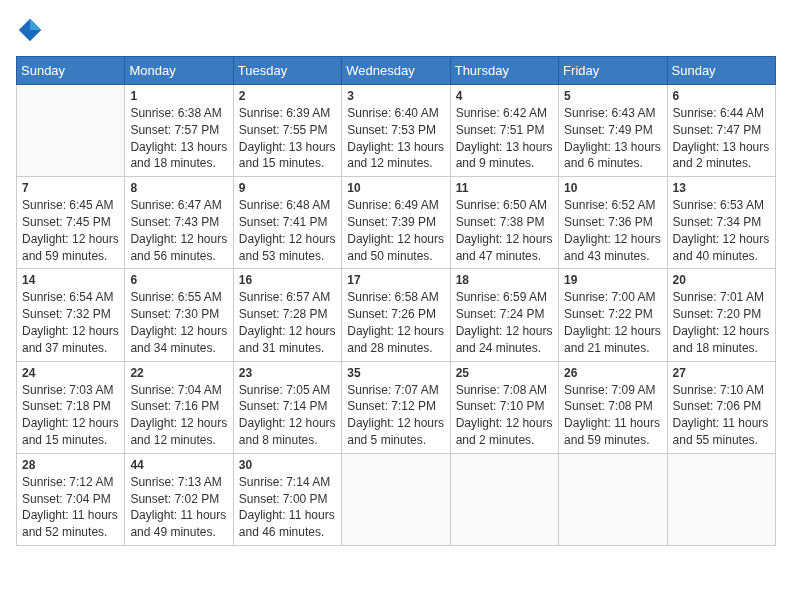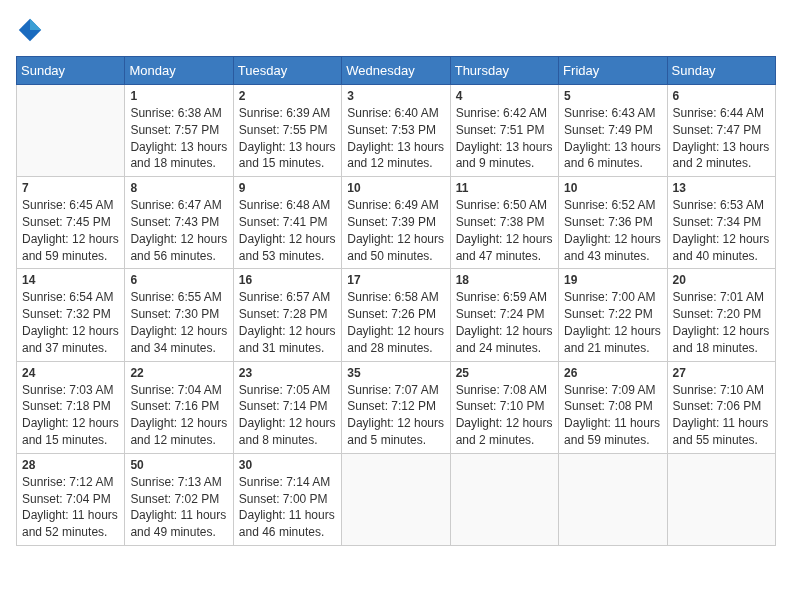--- a/index.html
+++ b/index.html
@@ -243,21 +243,21 @@
           <span class="day-number">27</span>
           <div class="day-info">Sunrise: 7:10 AM<br>Sunset: 7:06 PM<br>Daylight: 11 hours and 55 minutes.</div>
         </td>
       </tr>
       <tr class="week-row">
         <td>
           <span class="day-number">28</span>
           <div class="day-info">Sunrise: 7:12 AM<br>Sunset: 7:04 PM<br>Daylight: 11 hours and 52 minutes.</div>
         </td>
         <td>
-          <span class="day-number">50</span>
+          <span class="day-number">44</span>
           <div class="day-info">Sunrise: 7:13 AM<br>Sunset: 7:02 PM<br>Daylight: 11 hours and 49 minutes.</div>
         </td>
         <td>
           <span class="day-number">30</span>
           <div class="day-info">Sunrise: 7:14 AM<br>Sunset: 7:00 PM<br>Daylight: 11 hours and 46 minutes.</div>
         </td>
         <td class="empty"></td>
         <td class="empty"></td>
         <td class="empty"></td>
         <td class="empty"></td>

